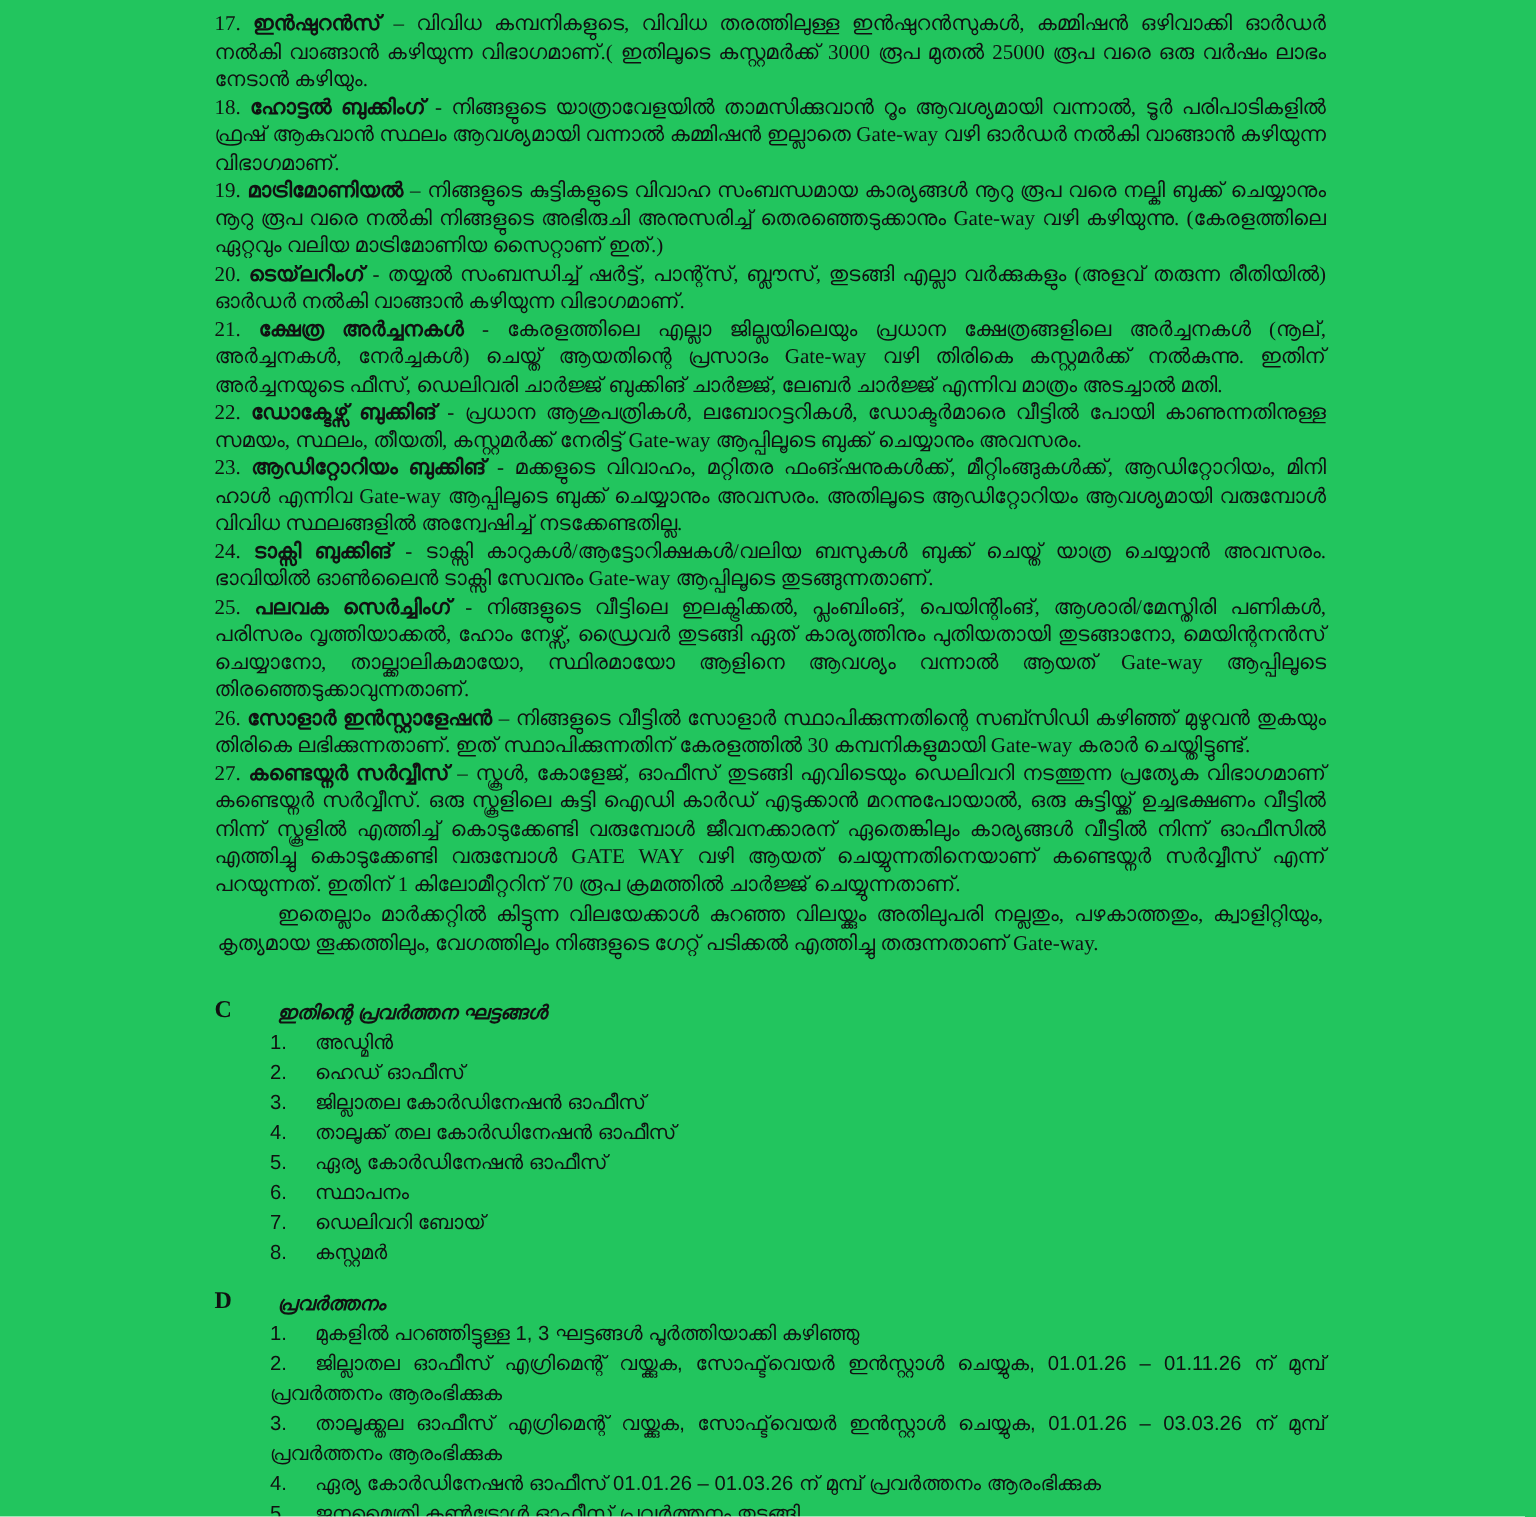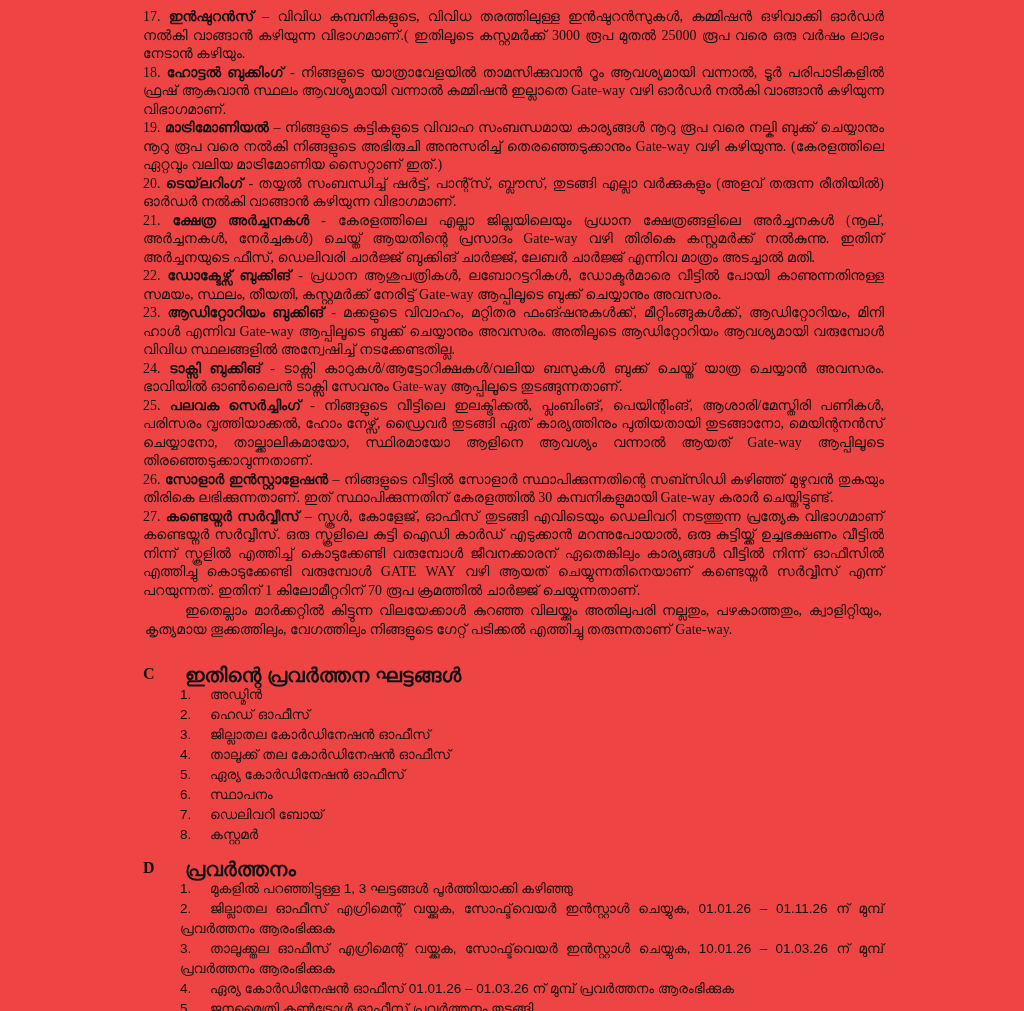--- a/index.html
+++ b/index.html
@@ -4,21 +4,21 @@
 <style>
   html, body {
     margin: 0;
     padding: 0;
     background: #ffffff;
   }
   .page {
     position: relative;
     width: 1024px;
     height: 1011px;
-    background: #ef4444;
+    background: #22c55e;
     color: #111111;
     font-family: "Liberation Serif", "DejaVu Serif", serif;
     overflow: hidden;
     box-sizing: border-box;
     padding: 8px 140px 0 143px;
   }
   .body-text {
     font-size: 14px;
     line-height: 18.5px;
     text-align: justify;
@@ -45,23 +45,24 @@
   }
   .section-letter {
     width: 42px;
     flex: 0 0 42px;
     font-weight: bold;
     font-size: 16px;
     font-family: "Liberation Serif", "DejaVu Serif", serif;
   }
   .section-heading {
     font-weight: bold;
-    font-size: 20px;
+    font-size: 13px;
     font-family: "Liberation Sans", "DejaVu Sans", sans-serif;
     line-height: 20px;
+    font-style: italic;
   }
   .sub-list {
     margin: 0 0 0 37px;
     padding: 0;
   }
   .sub-item {
     font-family: "Liberation Sans", "DejaVu Sans", sans-serif;
     font-size: 13.5px;
     line-height: 20px;
     text-align: justify;
@@ -111,21 +112,21 @@
   </div>
 
   <div class="section section-d">
     <div class="section-row">
       <span class="section-letter">D</span>
       <span class="section-heading">പ്രവർത്തനം</span>
     </div>
     <div class="sub-list">
       <div class="sub-item"><span class="sub-num">1.</span><span>മുകളിൽ പറഞ്ഞിട്ടുള്ള 1, 3 ഘട്ടങ്ങൾ പൂർത്തിയാക്കി കഴിഞ്ഞു</span></div>
       <div class="sub-item"><span class="sub-num">2.</span><span>ജില്ലാതല ഓഫീസ് എഗ്രിമെന്റ് വയ്ക്കുക, സോഫ്ട്‌വെയർ ഇൻസ്റ്റാൾ ചെയ്യുക, 01.01.26 – 01.11.26 ന് മുമ്പ് പ്രവർത്തനം ആരംഭിക്കുക</span></div>
-      <div class="sub-item"><span class="sub-num">3.</span><span>താലൂക്ക്തല ഓഫീസ് എഗ്രിമെന്റ് വയ്ക്കുക, സോഫ്ട്‌വെയർ ഇൻസ്റ്റാൾ ചെയ്യുക, 10.01.26 – 01.03.26 ന് മുമ്പ് പ്രവർത്തനം ആരംഭിക്കുക</span></div>
+      <div class="sub-item"><span class="sub-num">3.</span><span>താലൂക്ക്തല ഓഫീസ് എഗ്രിമെന്റ് വയ്ക്കുക, സോഫ്ട്‌വെയർ ഇൻസ്റ്റാൾ ചെയ്യുക, 01.01.26 – 03.03.26 ന് മുമ്പ് പ്രവർത്തനം ആരംഭിക്കുക</span></div>
       <div class="sub-item"><span class="sub-num">4.</span><span>ഏര്യ കോർഡിനേഷൻ ഓഫീസ് 01.01.26 – 01.03.26 ന് മുമ്പ് പ്രവർത്തനം ആരംഭിക്കുക</span></div>
       <div class="sub-item"><span class="sub-num">5.</span><span>ജനമൈത്രി കൺട്രോൾ ഓഫീസ് പ്രവർത്തനം തുടങ്ങി</span></div>
       <div class="sub-item"><span class="sub-num">6.</span><span>സ്ഥാപനങ്ങൾ 01.01.26 ന് മുമ്പ് രജിസ്ട്രേഷൻ തുടങ്ങുക</span></div>
 
     </div>
   </div>
 
 </div>
 
 </body></html>

